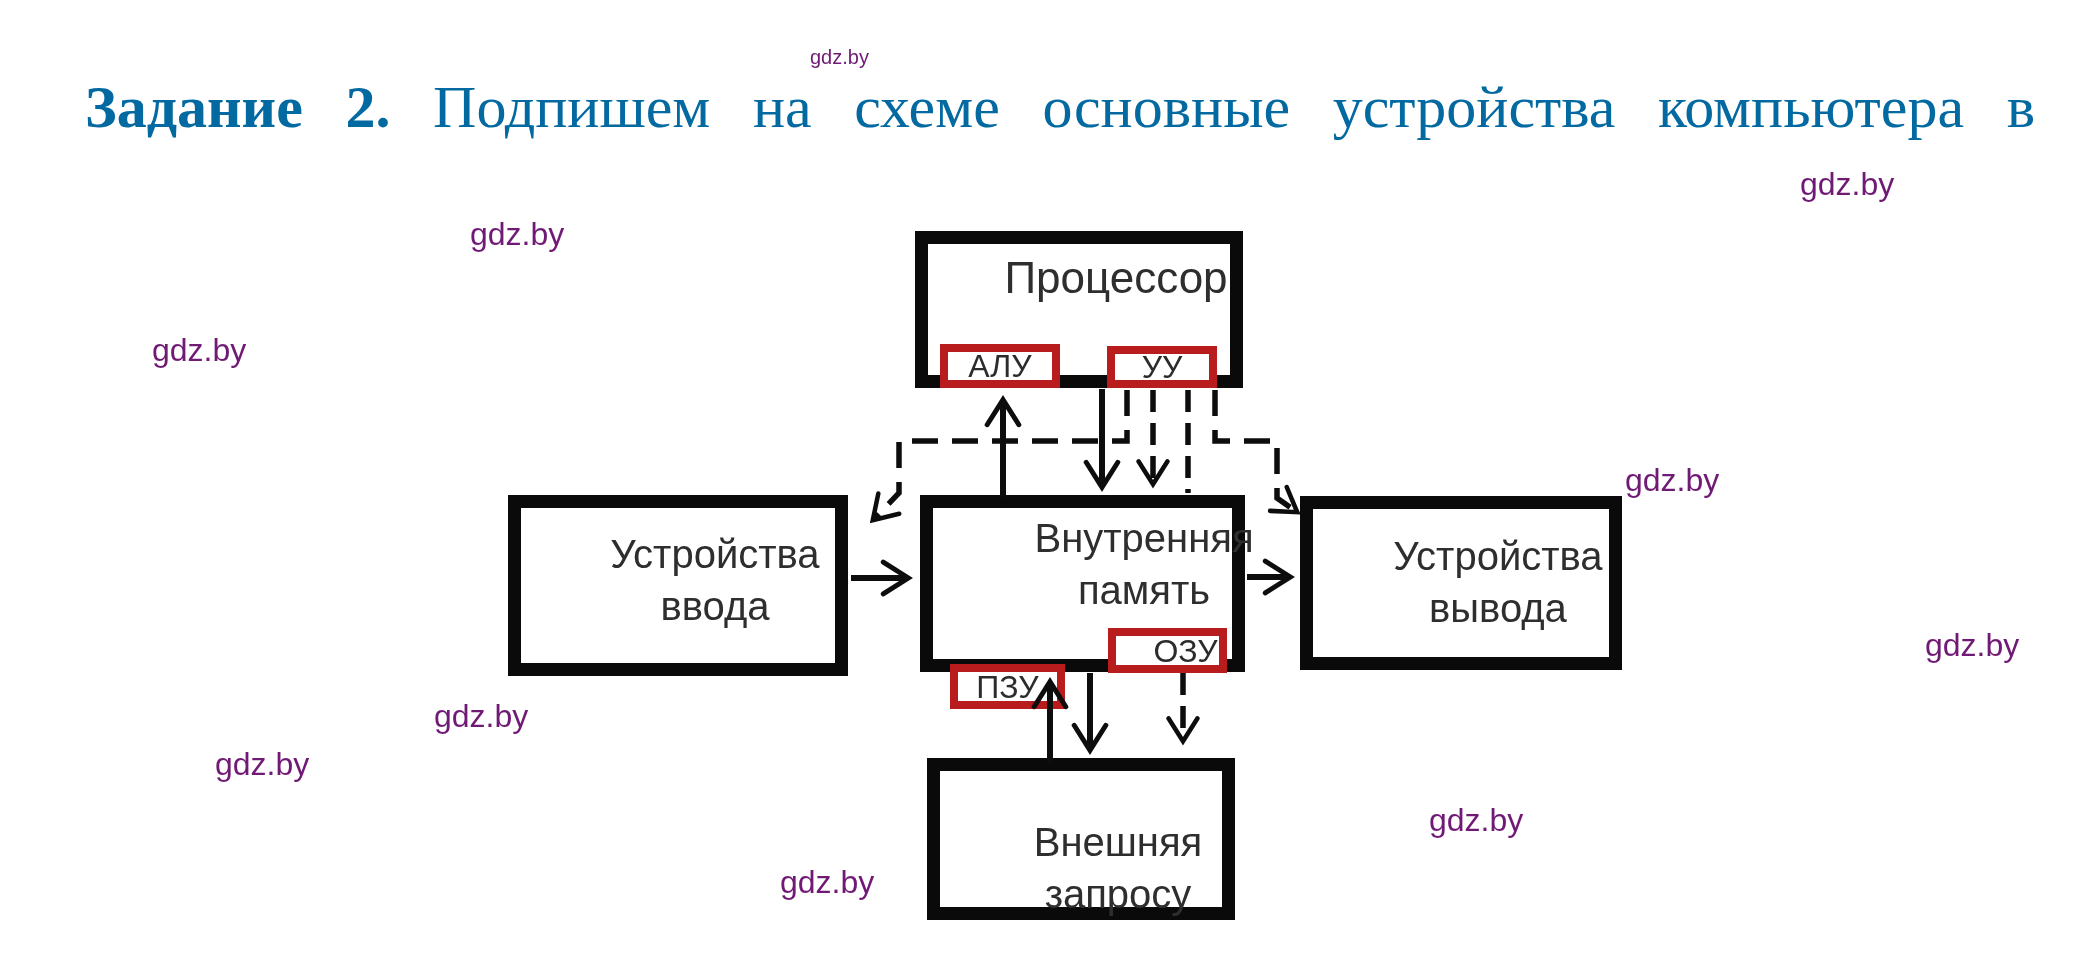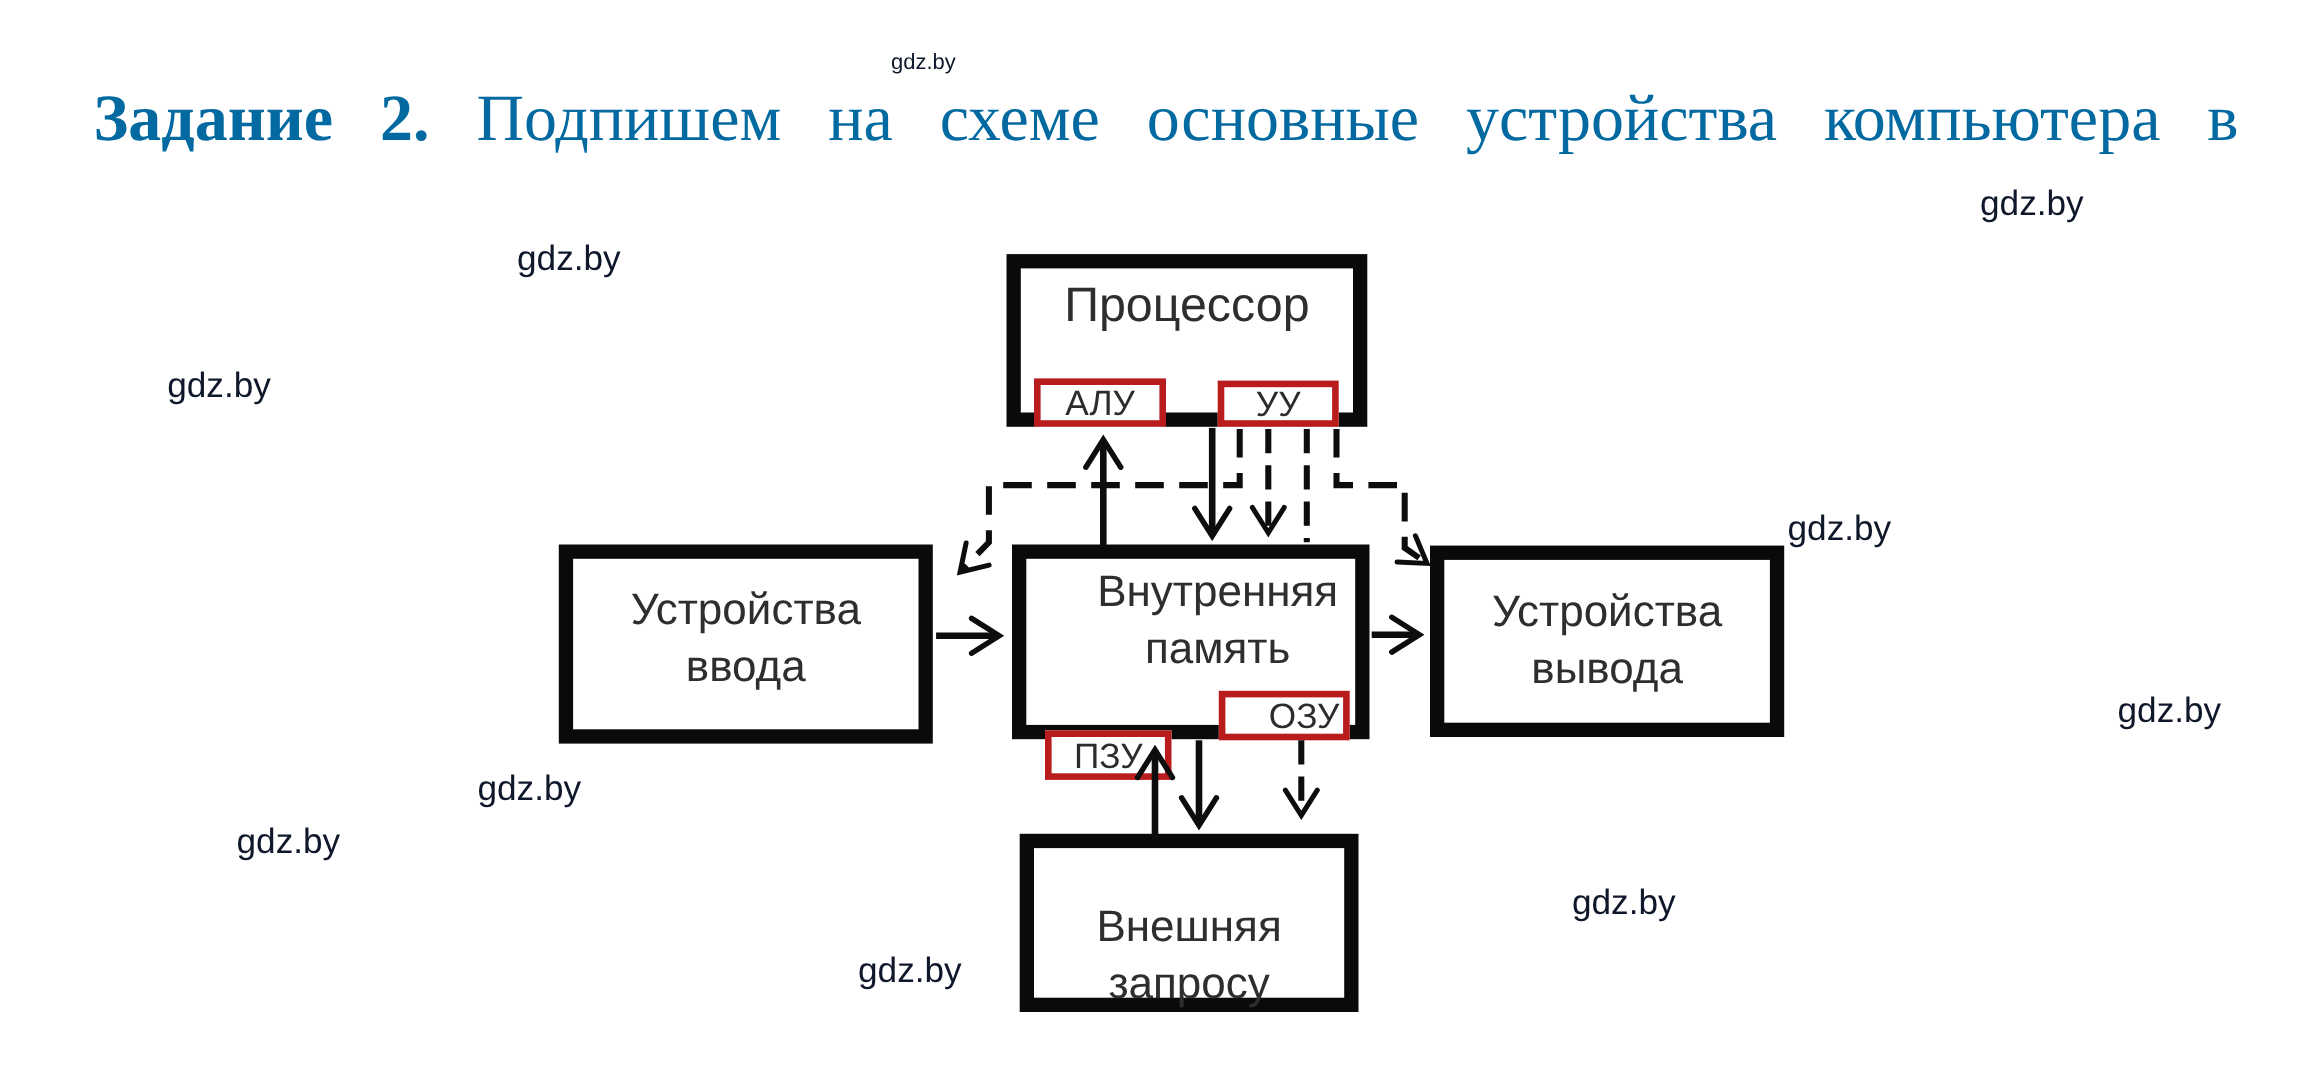--- a/index.html
+++ b/index.html
@@ -1,30 +1,30 @@
 <!DOCTYPE html>
 <html><head>
 <meta charset="utf-8">
 <style>
   html,body{margin:0;padding:0;background:#ffffff;}
   .page{position:relative;width:2092px;height:974px;background:#ffffff;overflow:hidden;
         font-family:"Liberation Sans","DejaVu Sans",sans-serif;color:#111;}
   .abs{position:absolute;}
   .banner{font-size:37px;font-weight:400;text-align:center;}
-  .wm{font-size:32px;color:#0f172a;white-space:nowrap;}
+  .wm{font-size:32px;color:#701a75;white-space:nowrap;}
   .wm-small{font-size:20px;}
   .title-line{font-family:"Liberation Serif","DejaVu Serif",serif;font-size:60px;line-height:1.12;
               color:#0369a1;white-space:nowrap;}
   .title-just{white-space:normal;text-align:justify;text-align-last:justify;}
   .dbox{position:absolute;border:13px solid #0a0a0a;box-sizing:border-box;background:#ffffff;}
-  .sbox{position:absolute;border:6px solid #b91c1c;box-sizing:border-box;background:#ffffff;
+  .sbox{position:absolute;border:8px solid #b91c1c;box-sizing:border-box;background:#ffffff;
         display:flex;align-items:center;justify-content:center;font-size:32px;color:#2c2c2c;
         line-height:26px;overflow:visible;}
   .blabel{position:absolute;text-align:center;font-size:40px;color:#2e2e2e;line-height:52px;
-          white-space:pre-line;}
+          white-space:pre-line;margin-left:37px;}
   .proclabel{font-size:44px;}
   .footer{font-size:32px;color:#4B2090;white-space:pre;text-align:center;}
   svg.arrows{position:absolute;left:0;top:0;}
 </style>
 </head>
 <body>
 
 <div class="page">
 
 

